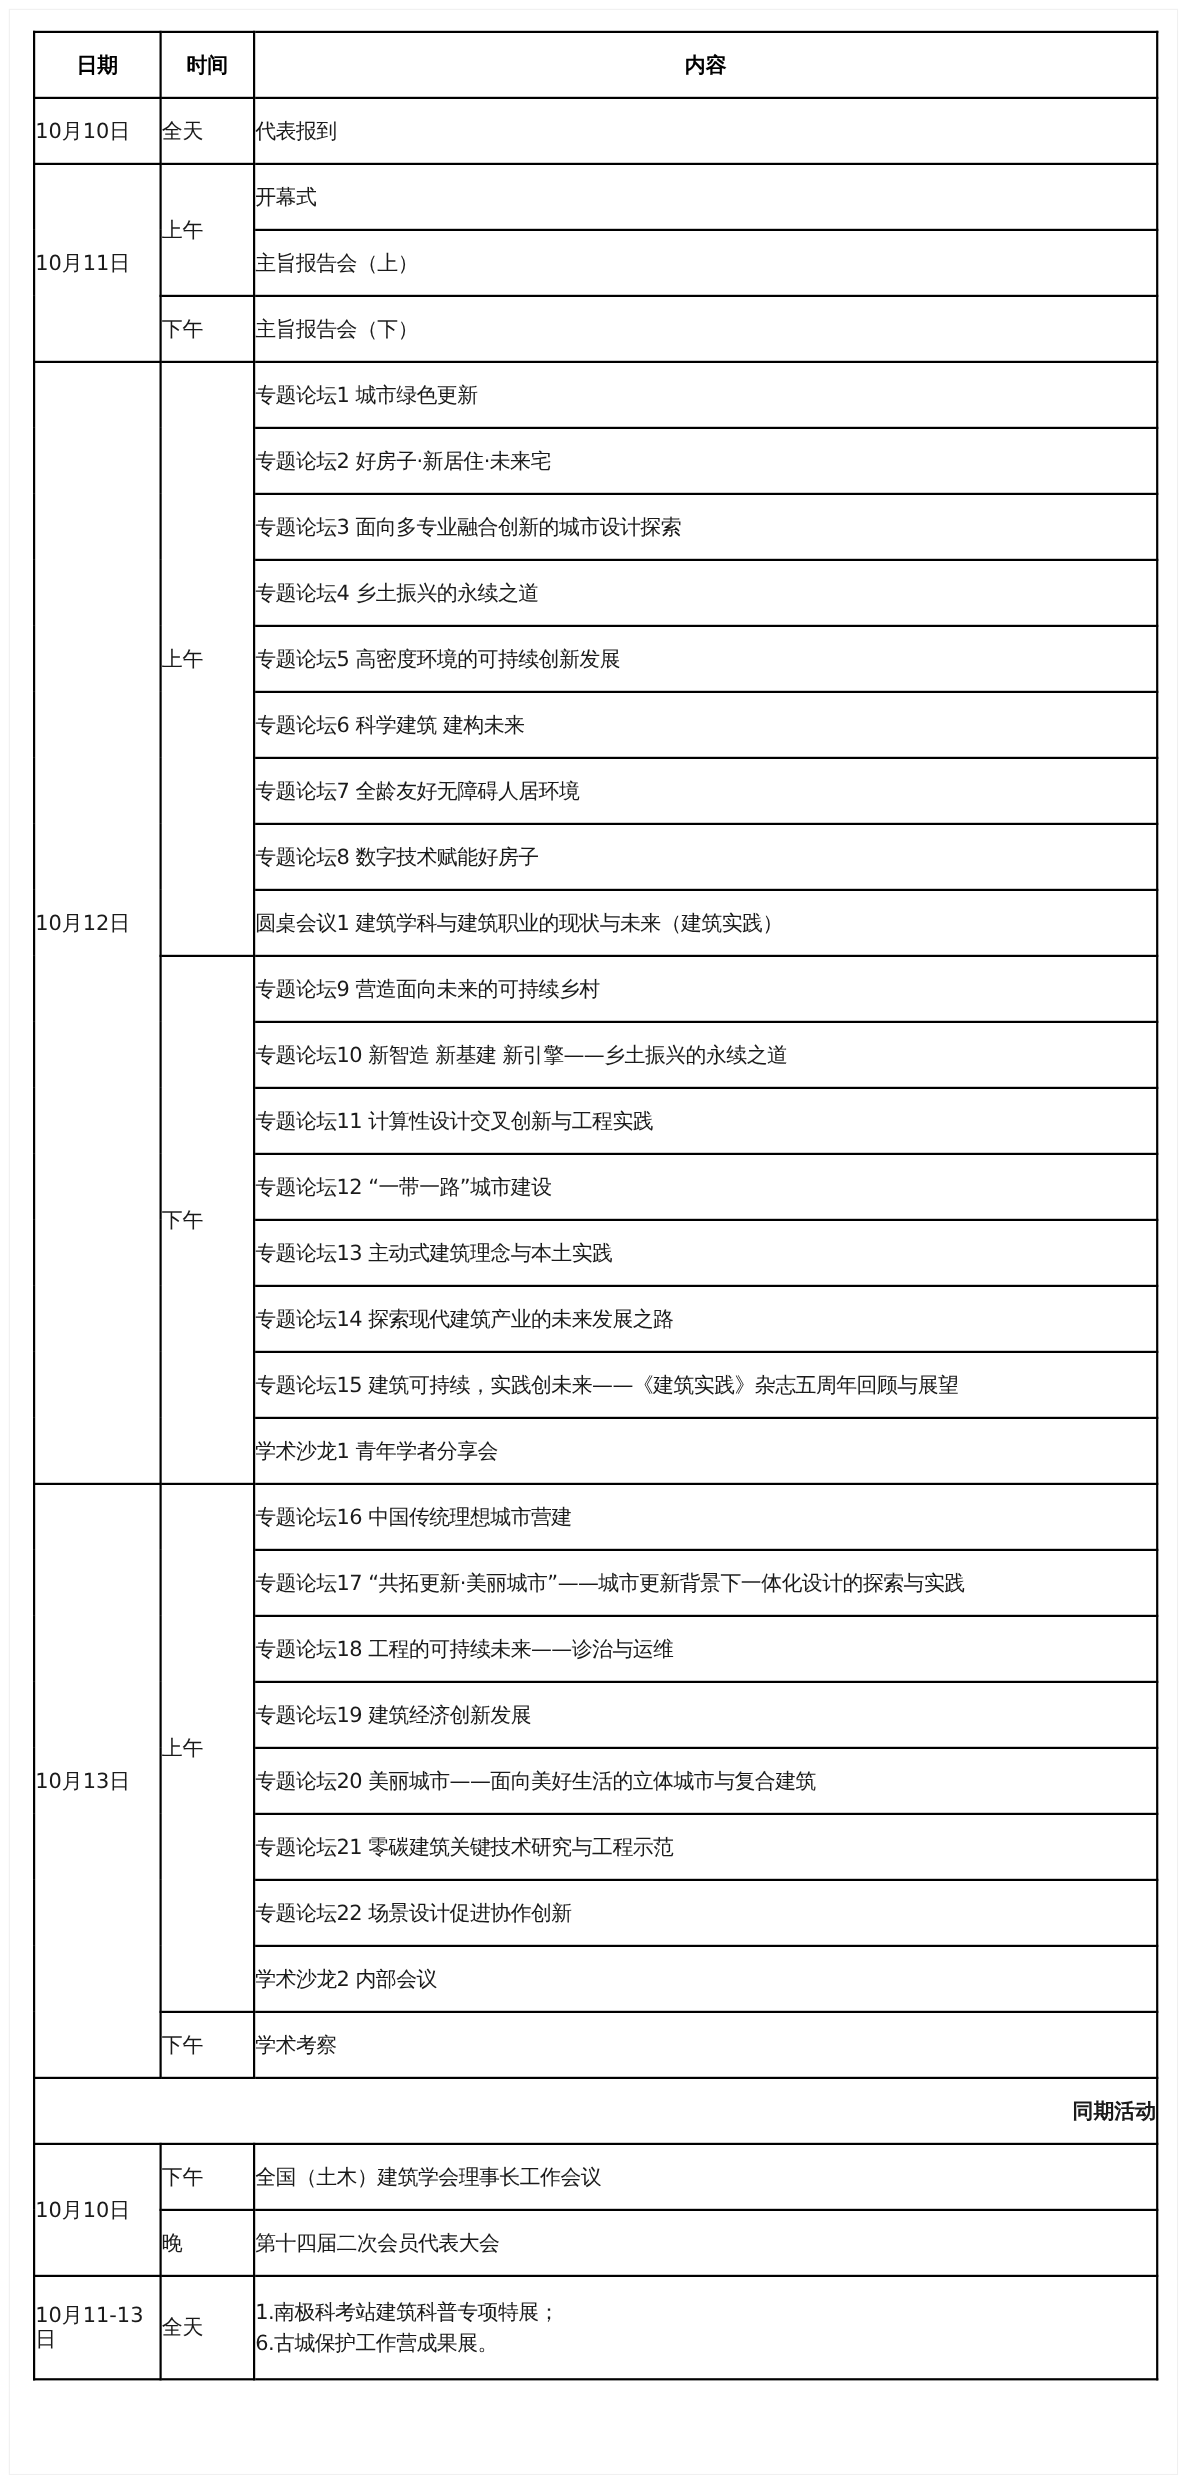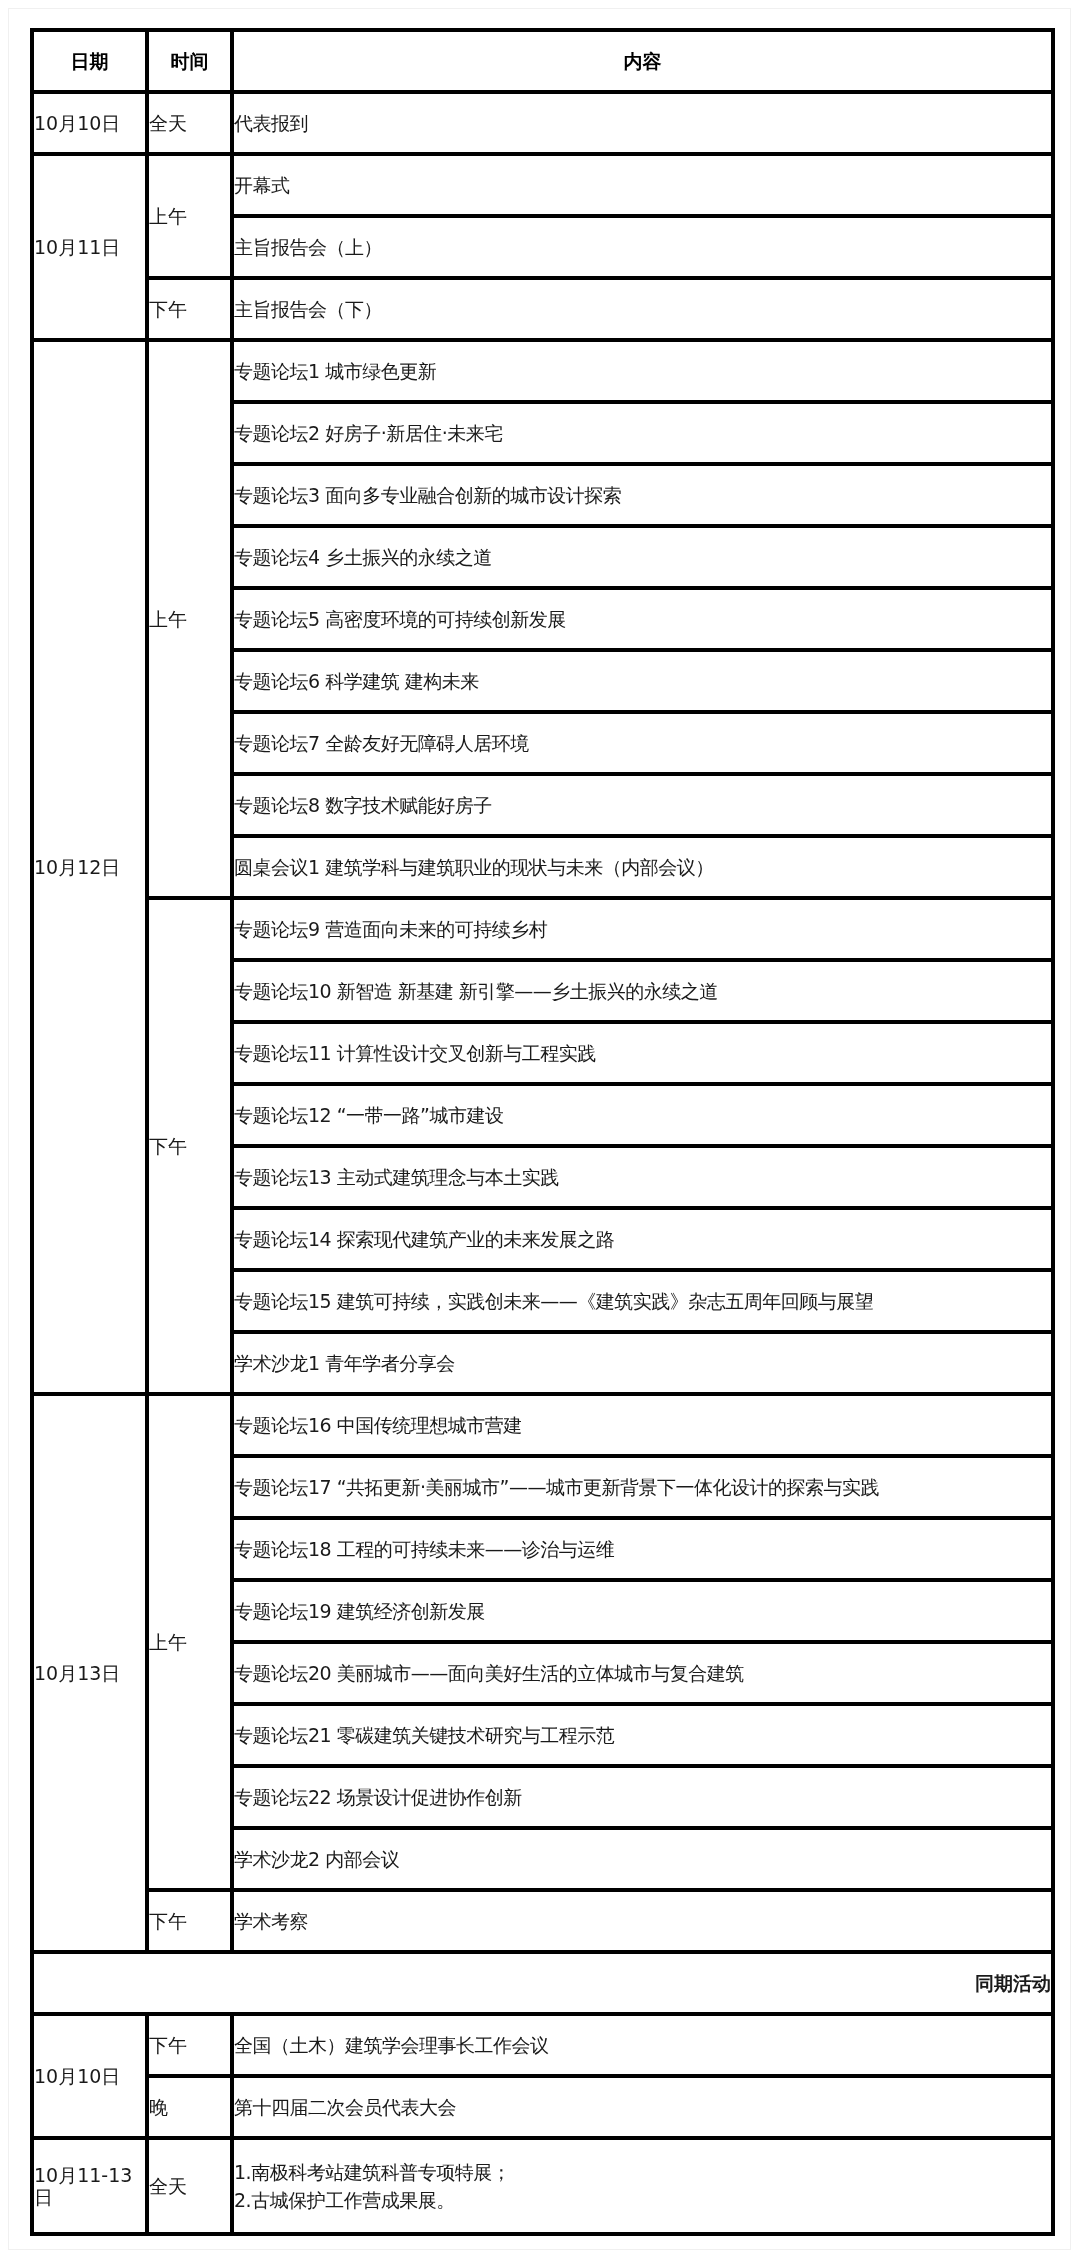--- a/index.html
+++ b/index.html
@@ -30,21 +30,21 @@
     left: 30px;
     top: 28px;
     width: 1021px;
     border-collapse: collapse;
     table-layout: fixed;
   }
   table.schedule col.c-date { width: 115px; }
   table.schedule col.c-time { width: 85px; }
   table.schedule col.c-content { width: 821px; }
   table.schedule td, table.schedule th {
-    border: 4px solid #000000;
+    border: 2px solid #000000;
     height: 58px;
     padding: 0;
     font-size: 19px;
     line-height: 22px;
     vertical-align: middle;
     color: #1a1a1a;
     margin-left: 20px;
   }
   table.schedule th {
     font-weight: bold;
@@ -138,21 +138,21 @@
     <tr>
         <td class="content">专题论坛6 科学建筑 建构未来</td>
       </tr>
     <tr>
         <td class="content">专题论坛7 全龄友好无障碍人居环境</td>
       </tr>
     <tr>
         <td class="content">专题论坛8 数字技术赋能好房子</td>
       </tr>
     <tr>
-        <td class="content">圆桌会议1 建筑学科与建筑职业的现状与未来（内部会议）</td>
+        <td class="content">圆桌会议1 建筑学科与建筑职业的现状与未来（建筑实践）</td>
       </tr>
 
     <tr>
       <td class="center" rowspan="8">下午</td>
       <td class="content">专题论坛9 营造面向未来的可持续乡村</td>
     </tr>
     <tr>
         <td class="content">专题论坛10 新智造 新基建 新引擎——乡土振兴的永续之道</td>
       </tr>
     <tr>
@@ -218,17 +218,17 @@
     <tr>
       <td class="center">晚</td>
       <td class="content">第十四届二次会员代表大会</td>
     </tr>
 
     <tr class="tall">
       <td class="date">10月11-13日</td>
       <td class="center">全天</td>
       <td class="content">
         <span class="line">1.南极科考站建筑科普专项特展；</span>
-        <span class="line">2.古城保护工作营成果展。</span>
+        <span class="line">6.古城保护工作营成果展。</span>
       </td>
     </tr>
   </tbody>
 </table>
 
 </body></html>

